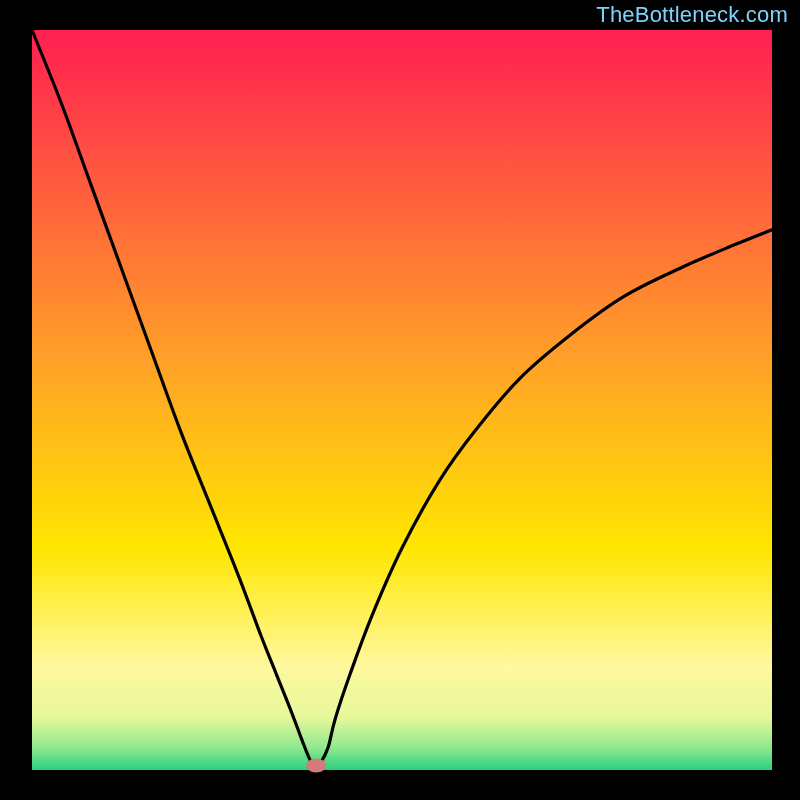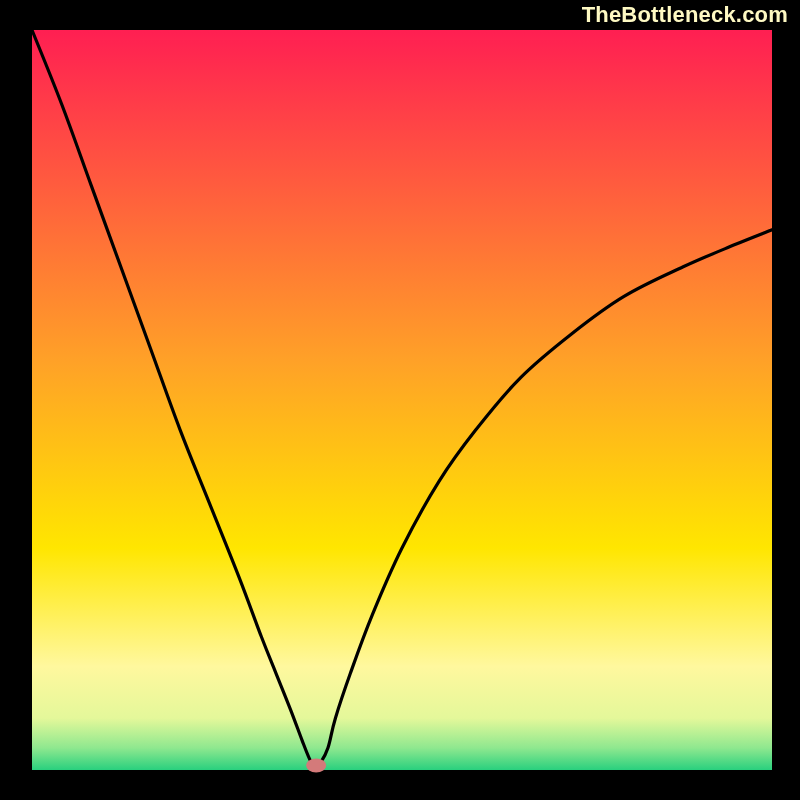--- a/index.html
+++ b/index.html
@@ -14,23 +14,23 @@
   .frame {
     position: relative;
     width: 800px;
     height: 800px;
     background: #000;
   }
   .watermark {
     position: absolute;
     top: 2px;
     right: 12px;
-    color: #fef9c3;
+    color: #7dd3fc;
     font-size: 22px;
-    font-weight: 700;
+    font-weight: 400;
     letter-spacing: 0.2px;
     z-index: 10;
   }
   svg {
     position: absolute;
     top: 0;
     left: 0;
   }
 </style>
 </head>

